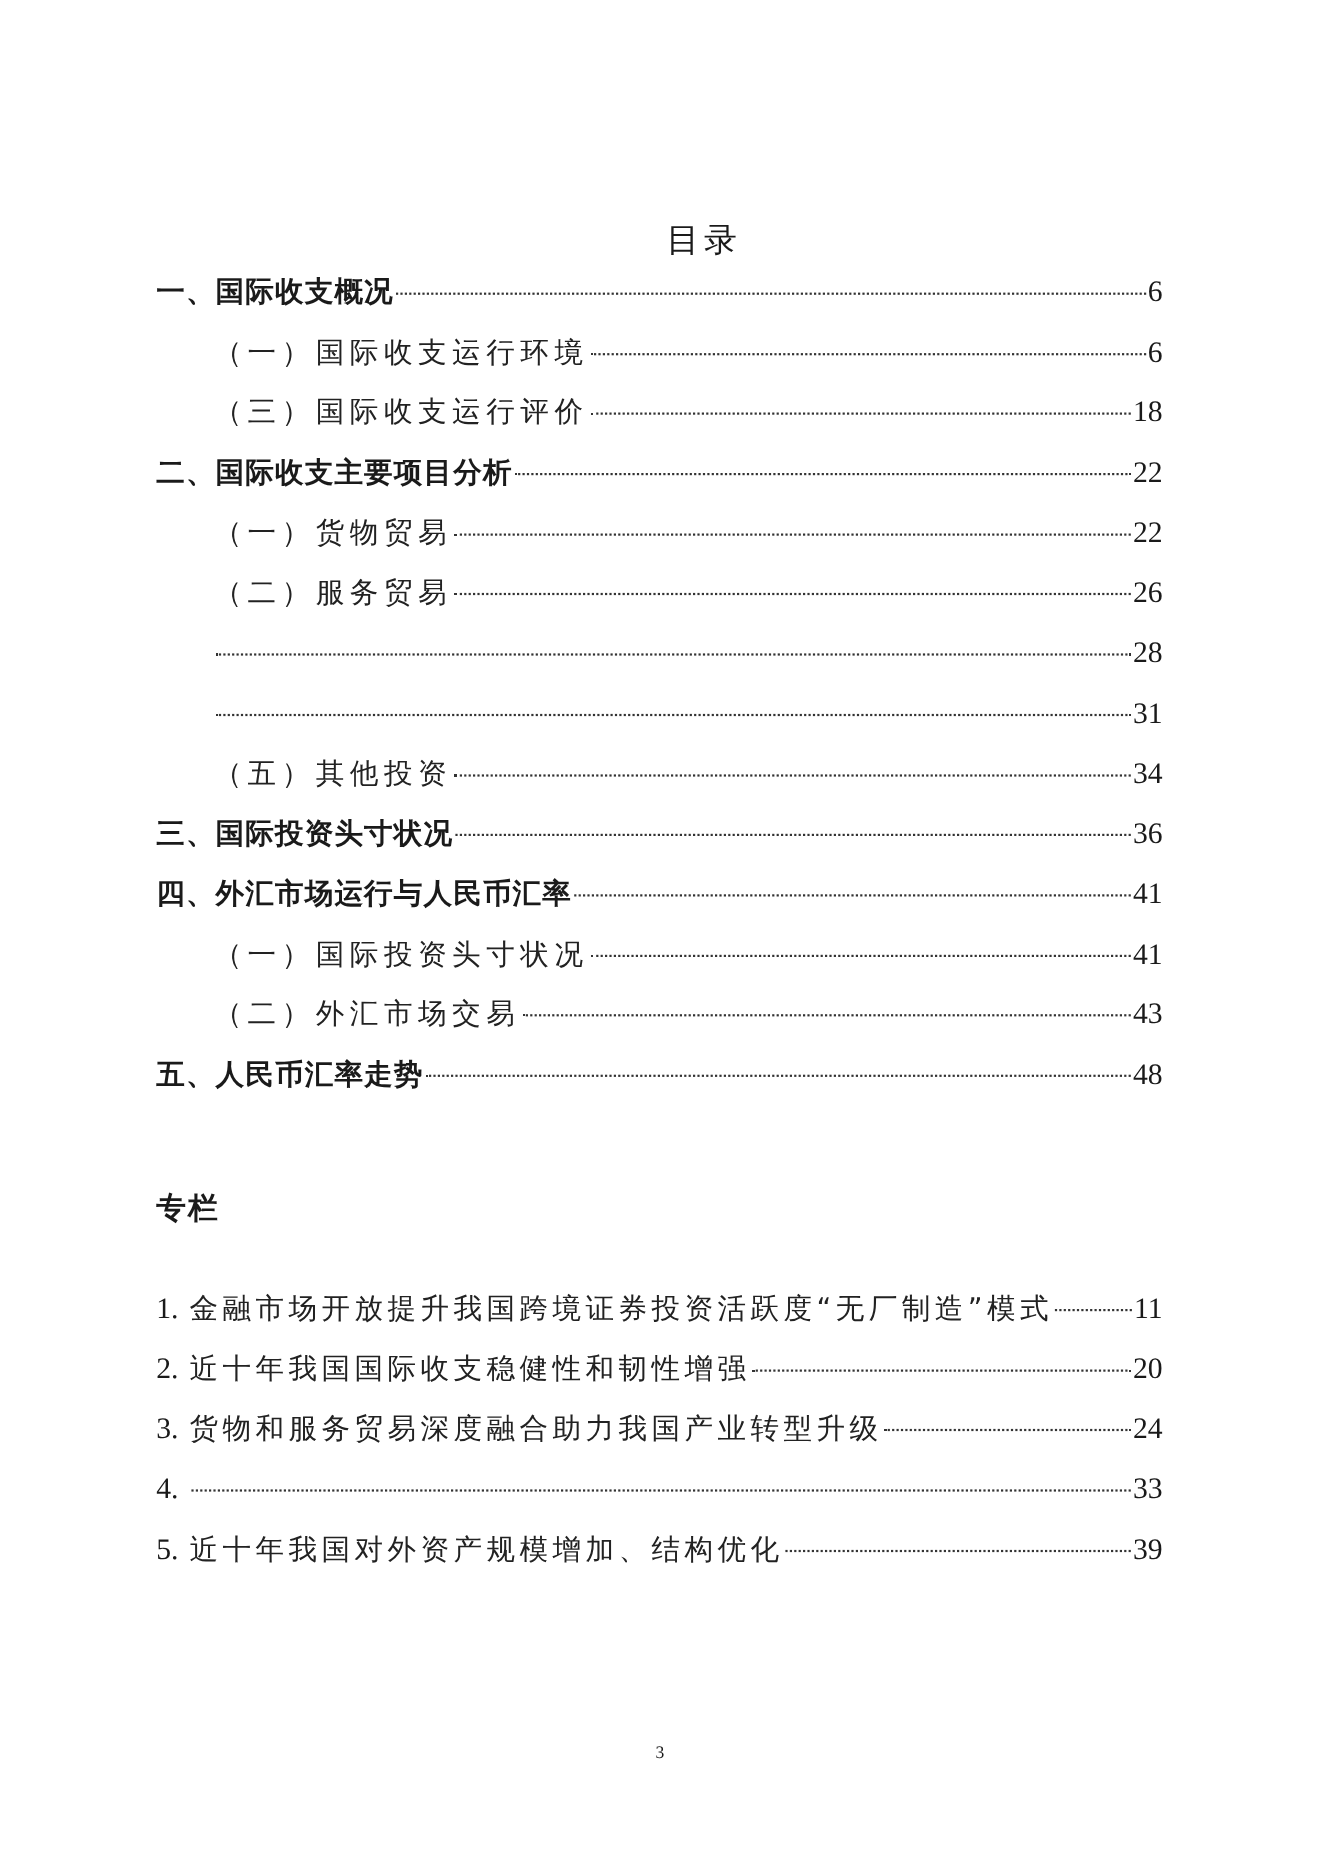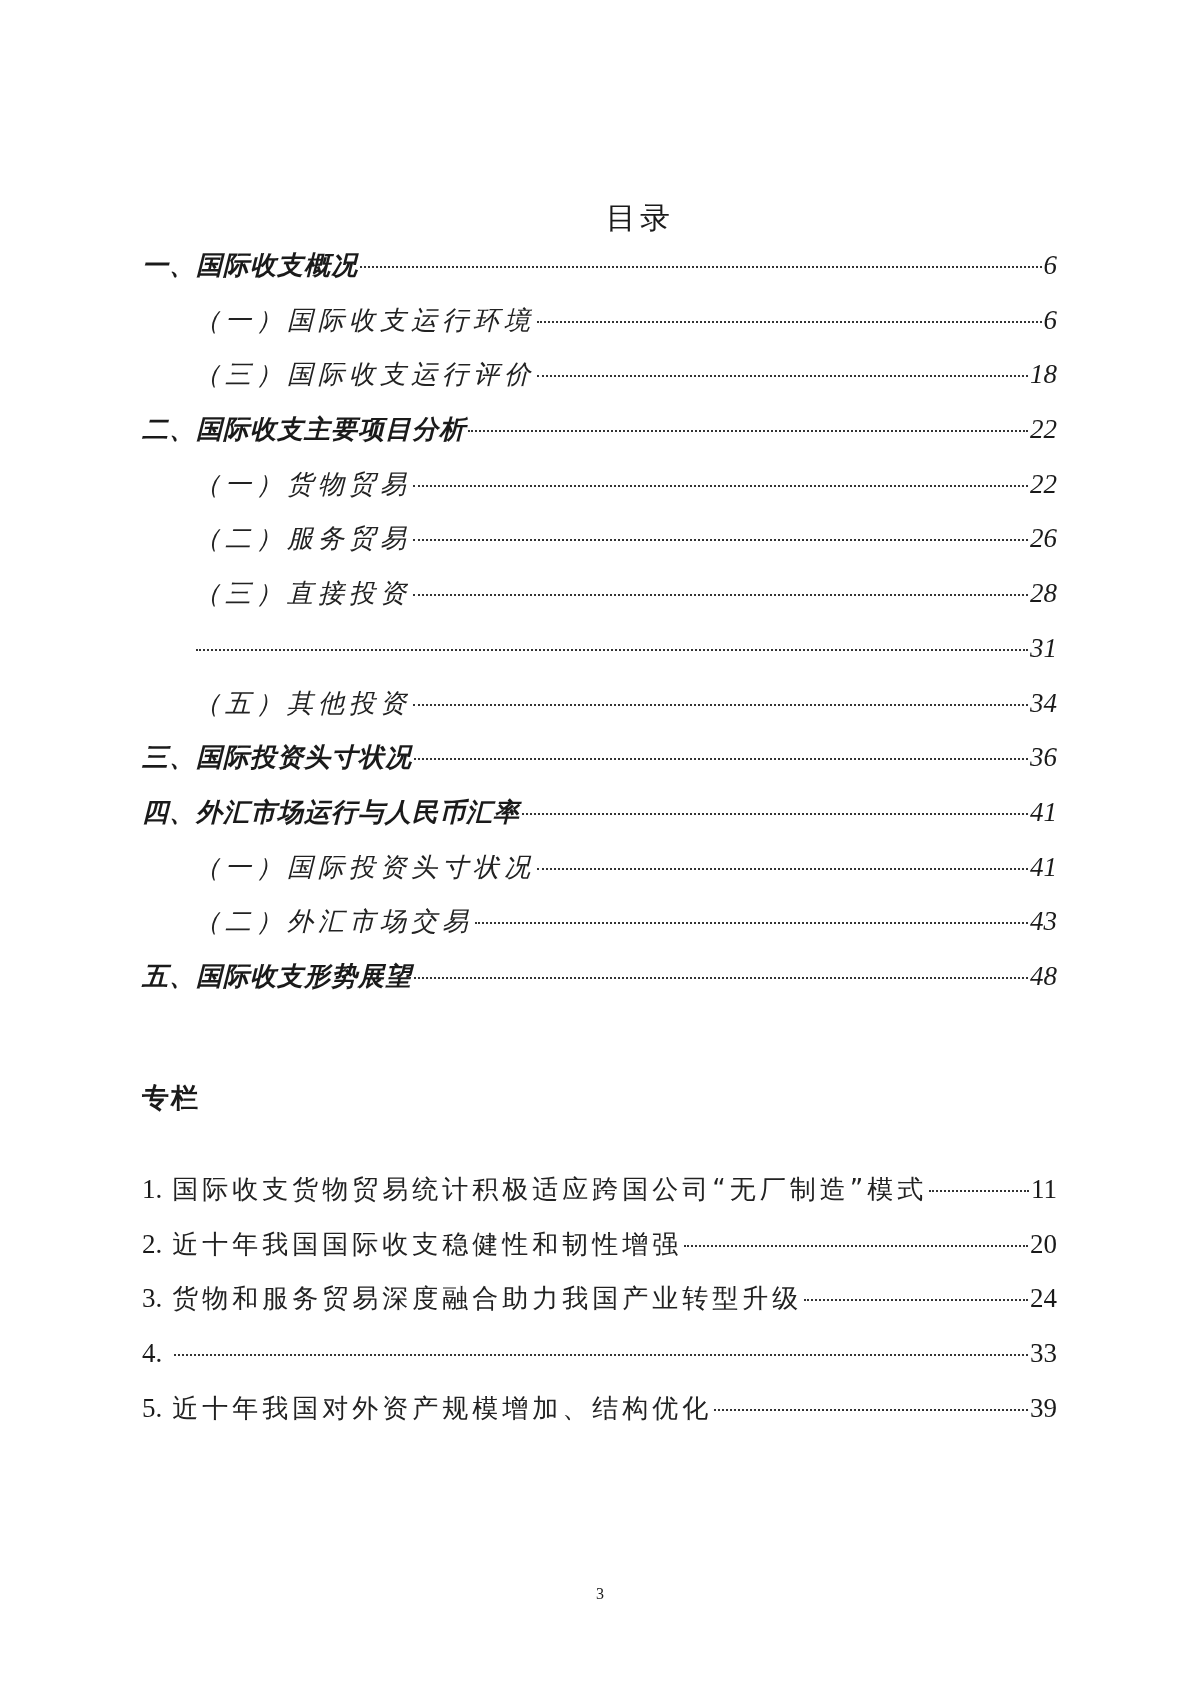--- a/index.html
+++ b/index.html
@@ -1,18 +1,18 @@
 <!DOCTYPE html>
 <html><head>
   <meta charset="utf-8">
   <style>
     html, body { margin: 0; padding: 0; background: #ffffff; }
     body { width: 1200px; height: 1698px; position: relative; overflow: hidden; color: #1a1a1a; font-family: "DejaVu Serif", "Liberation Serif", serif; }
     .page-title { position: absolute; top: 178px; left: 0; width: 1200px; text-align: center; font-size: 30px; letter-spacing: 4px; font-family: "DejaVu Sans", sans-serif; font-weight: normal; padding-left: 40px; }
-    .toc { position: absolute; left: 142px; width: 915px; top: 238px; font-style: italic; }
+    .toc { position: absolute; left: 142px; width: 915px; top: 238px; }
     .row { display: flex; align-items: baseline; height: 54.7px; font-size: 26px; line-height: 54.7px; }
     .row .label { white-space: nowrap; }
     .row.lvl1 .label { font-family: "DejaVu Sans", sans-serif; font-weight: bold; letter-spacing: 1px; }
     .row.lvl2 { padding-left: 52px; text-align: right; }
     .row.lvl2 .label { font-family: "DejaVu Sans", sans-serif; letter-spacing: 5px; font-weight: normal; color: #222; }
     .row .leader { flex: 1; margin: 0 2px; border-bottom: 2px dotted #333; transform: translateY(-6px); height: 0; min-width: 20px; }
     .row .page { font-family: "Liberation Serif", serif; font-size: 27px; white-space: nowrap; }
     .section-head { position: absolute; left: 142px; top: 1080px; font-size: 27px; font-family: "DejaVu Sans", sans-serif; font-weight: bold; letter-spacing: 2px; }
     .columns { position: absolute; left: 142px; width: 915px; top: 1162px; }
     .columns .row .label { font-family: "DejaVu Sans", sans-serif; letter-spacing: 4px; color: #222; }
@@ -49,21 +49,20 @@
       <span class="label">（一）货物贸易</span>
       <span class="leader"></span>
       <span class="page">22</span>
     </div>
   <div class="row lvl2">
       <span class="label">（二）服务贸易</span>
       <span class="leader"></span>
       <span class="page">26</span>
     </div>
   <div class="row lvl2">
-      <span class="label">（三）直接投资</span>
       <span class="leader"></span>
       <span class="page">28</span>
     </div>
   <div class="row lvl2">
       <span class="leader"></span>
       <span class="page">31</span>
     </div>
   <div class="row lvl2">
       <span class="label">（五）其他投资</span>
       <span class="leader"></span>
@@ -83,32 +82,32 @@
       <span class="label">（一）国际投资头寸状况</span>
       <span class="leader"></span>
       <span class="page">41</span>
     </div>
   <div class="row lvl2">
       <span class="label">（二）外汇市场交易</span>
       <span class="leader"></span>
       <span class="page">43</span>
     </div>
   <div class="row lvl1">
-      <span class="label">五、国际收支形势展望</span>
+      <span class="label">五、人民币汇率走势</span>
       <span class="leader"></span>
       <span class="page">48</span>
     </div>
 </div>
 
 <div class="section-head">专栏</div>
 
 <div class="columns">
   <div class="row">
       <span class="num">1.</span>
-      <span class="label">国际收支货物贸易统计积极适应跨国公司“无厂制造”模式</span>
+      <span class="label">金融市场开放提升我国跨境证券投资活跃度“无厂制造”模式</span>
       <span class="leader"></span>
       <span class="page">11</span>
     </div>
   <div class="row">
       <span class="num">2.</span>
       <span class="label">近十年我国国际收支稳健性和韧性增强</span>
       <span class="leader"></span>
       <span class="page">20</span>
     </div>
   <div class="row">

